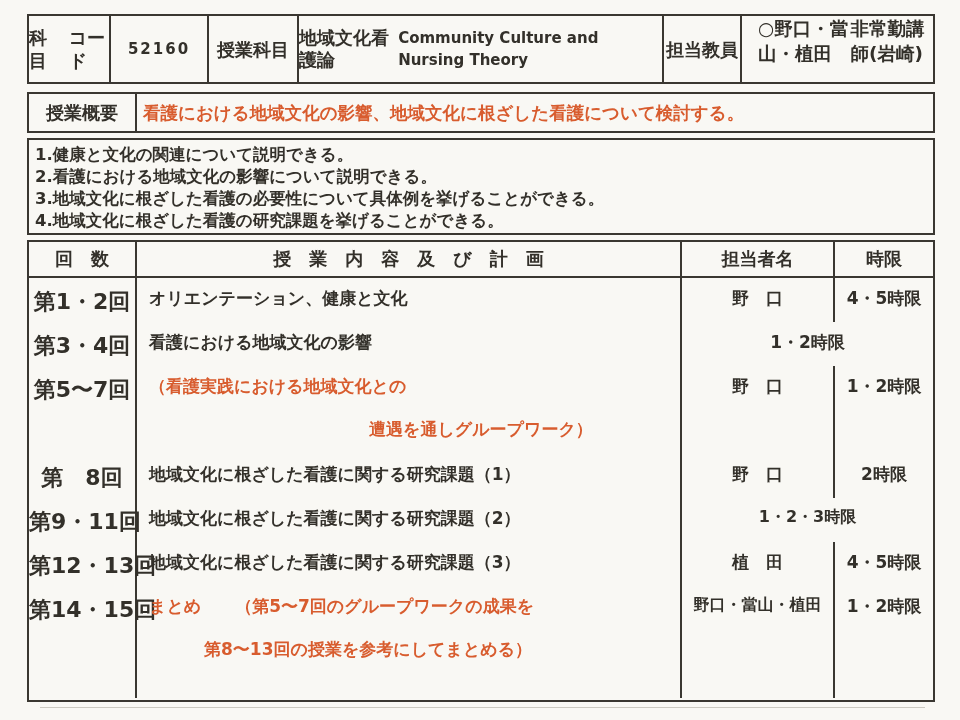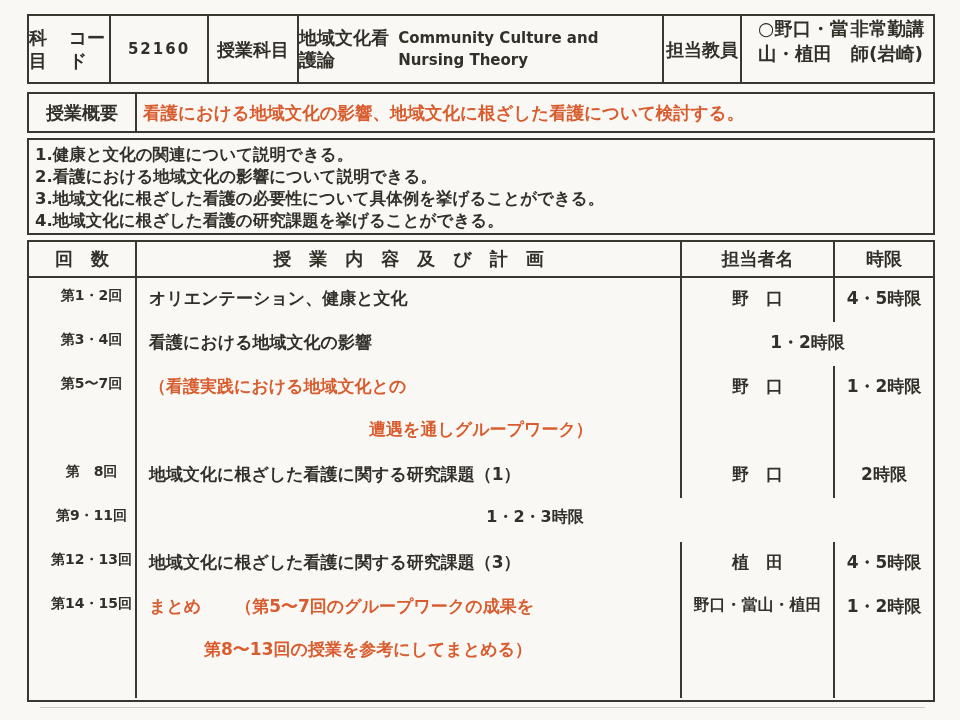--- a/index.html
+++ b/index.html
@@ -47,21 +47,21 @@
   .sched-head .sh{display:flex;align-items:center;justify-content:center;font-size:18px;border-right:2px solid var(--line);}
   .sched-head .sh:last-child{border-right:none;}
   .w-session{width:108px;flex-shrink:0;}
   .w-content{width:545px;flex-shrink:0;}
   .w-instructor{width:153px;flex-shrink:0;}
   .w-period{flex:1;}
   .sched-body{flex:1;display:flex;flex-direction:column;}
   .srow{display:flex;}
   .srow .cell{border-right:2px solid var(--line);padding-top:9px;}
   .srow .cell:last-child{border-right:none;}
-  .srow .session{text-align:center;font-size:14px;white-space:nowrap;padding-left:19px;}
+  .srow .session{text-align:center;font-size:22px;white-space:nowrap;}
   .srow .content{padding-left:12px;font-size:17px;}
   .srow .instructor{text-align:center;font-size:17px;white-space:nowrap;}
   .srow .period{text-align:center;font-size:17px;white-space:nowrap;}
   .r1,.r2,.r4,.r5,.r6{height:44px;}
   .r3{height:88px;}
   .r7{height:112px;}
   .accent .content-line{color:var(--accent);}
   .line2{margin-top:20px;}
   .r3 .line2{margin-left:220px;}
   .r7 .line2{margin-left:55px;}
@@ -157,20 +157,23 @@
         <div class="cell session w-session">第　8回</div>
         <div class="cell content w-content">
           <div class="content-line">地域文化に根ざした看護に関する研究課題（1）</div>
         </div>
         <div class="cell instructor w-instructor">野　口</div>
         <div class="cell period w-period">2時限</div>
       </div>
 
       <div class="srow r5">
         <div class="cell session w-session">第9・11回</div>
+        <div class="cell content w-content">
+          <div class="content-line">地域文化に根ざした看護に関する研究課題（2）</div>
+        </div>
         <div class="cell period w-period">1・2・3時限</div>
       </div>
 
       <div class="srow r6">
         <div class="cell session w-session">第12・13回</div>
         <div class="cell content w-content">
           <div class="content-line">地域文化に根ざした看護に関する研究課題（3）</div>
         </div>
         <div class="cell instructor w-instructor">植　田</div>
         <div class="cell period w-period">4・5時限</div>

